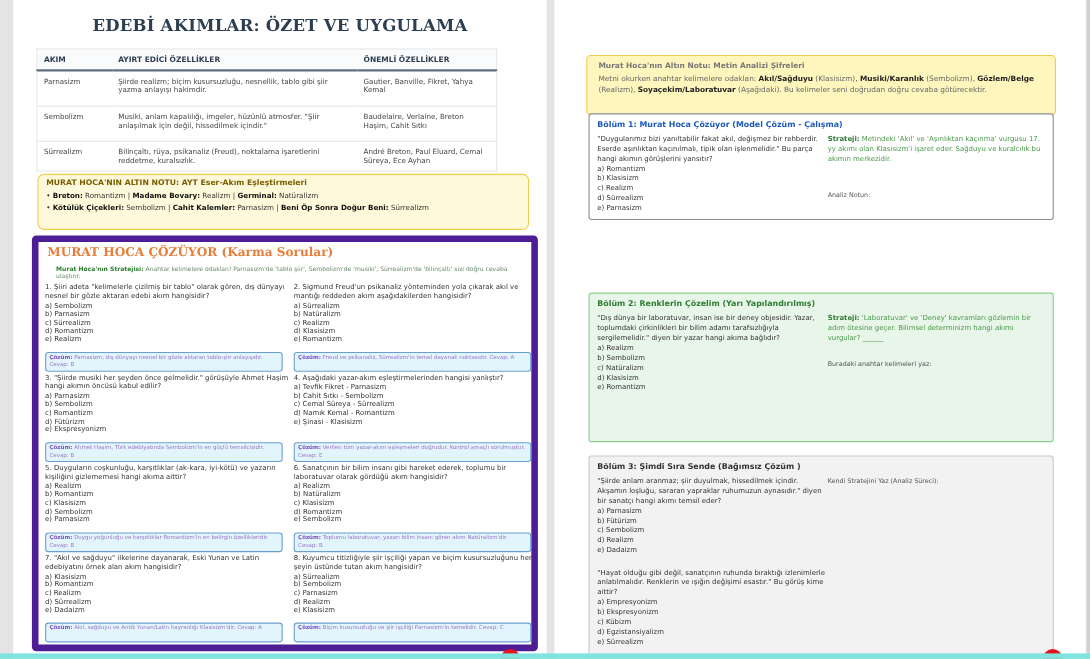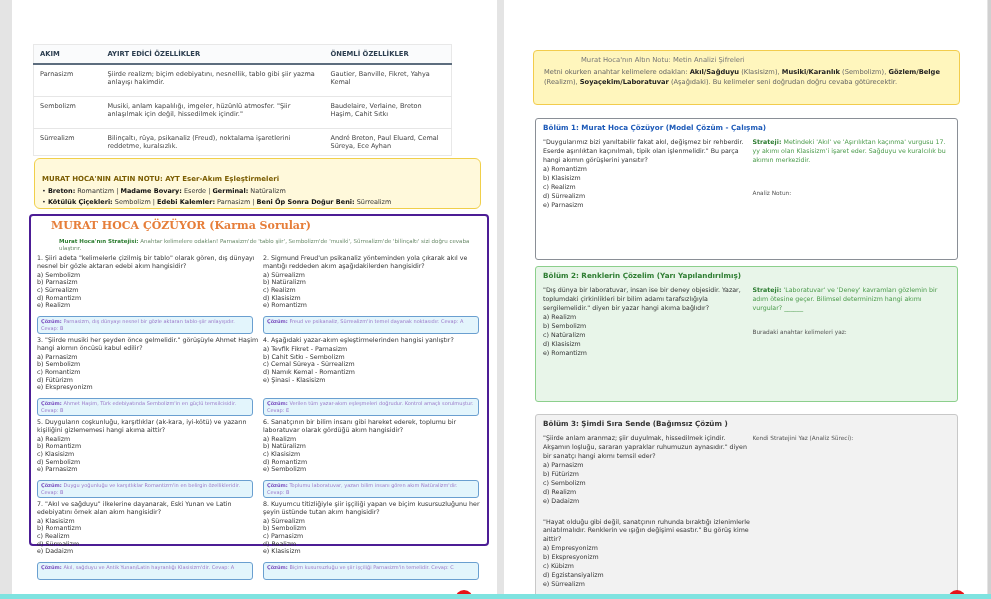--- a/index.html
+++ b/index.html
@@ -18,49 +18,49 @@
   .summary th { text-align: left; font-weight: bold; font-size: 6.8px; color: #2c3e50; padding: 5px 6px;
     border-bottom: 2px solid #5d6d7e; background: #fafbfc; }
   .summary td { padding: 5px 6px; vertical-align: top; border-bottom: 1px solid #e6e6e6; color: #444; line-height: 1.3; }
   .summary tr.r1 td { height: 32px; }
   .summary tr.r2 td { height: 32px; }
   .summary tr.r3 td { height: 22px; border-bottom: none; }
   .summary .c1 { width: 68px; }
   .summary .c2 { width: 223px; }
 
   .gold-l { position: absolute; top: 158px; left: 22px; width: 447px; height: 51px;
-    background: #fff9db; border: 1.5px solid #f0cf4a; border-radius: 6px; padding: 16px 7px; font-size: 6.5px; }
+    background: #fff9db; border: 1.5px solid #f0cf4a; border-radius: 6px; padding: 3px 7px; font-size: 6.5px; }
   .gold-l .gh { font-weight: bold; color: #7a5c00; font-size: 7px; margin-bottom: 4px; }
   .gold-l .gl { color: #333; margin-bottom: 3px; }
   .gold-l b { color: #111; }
 
-  .karma { position: absolute; top: 214px; left: 17px; width: 460px; height: 332px;
-    border: 2px solid #4c1d95; border-radius: 4px; padding: 3px 20px; background: #fff; }
+  .karma { position: absolute; top: 214px; left: 17px; width: 460px; height: 378px;
+    border: 6px solid #4c1d95; border-radius: 4px; padding: 3px 8px; background: #fff; }
   .karma-title { font-family: "DejaVu Serif", serif; font-weight: bold; color: #e67e3a; font-size: 11px; }
   .karma-strat { font-size: 5.5px; color: #6b8b6b; margin: 6px 0 0 8px; line-height: 1.35; width: 420px; }
   .karma-strat b { color: #2e7d32; }
   .qgrid { position: absolute; top: 38px; left: 6px; width: 448px; display: grid;
     grid-template-columns: 222px 222px; column-gap: 4px; row-gap: 0; }
   .q { height: 82px; font-size: 6.3px; line-height: 1.25; color: #333; position: relative; }
   .q .qt { margin-bottom: 1px; }
   .q .opt { line-height: 1.22; }
   .sol { position: absolute; left: 0; right: 6px; bottom: 2px; height: 18px; background: #e3f5fc;
     border: 1px solid #6a9fd0; border-radius: 3px; padding: 1px 3px; font-size: 5px; color: #9a78c8; line-height: 1.3; }
   .sol b { color: #7b4fbf; }
 
   
   .r-title { position: absolute; top: 20px; left: 0; width: 483px; text-align: center;
     font-weight: bold; font-size: 13.5px; color: #2c3e50; }
   .gold-r { position: absolute; top: 50px; left: 29px; width: 427px; height: 55px; background: #fff6bd;
     border: 1.5px solid #f2cc4c; border-radius: 4px; padding: 4px 10px; font-size: 6.7px; color: #666; line-height: 1.5; }
-  .gold-r .gh { font-weight: normal; color: #777; font-size: 6.8px; margin-bottom: 2px; margin-left: 37px; }
+  .gold-r .gh { font-weight: bold; color: #777; font-size: 6.8px; margin-bottom: 2px; }
   .gold-r b { color: #222; }
 
   .sec { position: absolute; left: 31px; width: 423px; border-radius: 3px; padding: 4px 7px; }
-  .sec1 { top: 118px; height: 142px; border: 1px solid #8a8f96; background: #fff; }
+  .sec1 { top: 103px; height: 97px; border: 1px solid #8a8f96; background: #fff; }
   .sec2 { top: 266px; height: 136px; border: 1px solid #8ccf8c; background: #e8f5e9; }
   .sec3 { top: 414px; height: 190px; border: 1px solid #c8c8c8; background: #f2f2f2; }
   .sec-h { font-weight: bold; font-size: 7.2px; margin-bottom: 6px; }
   .sec1 .sec-h { color: #1d5ab8; }
   .sec2 .sec-h { color: #2e7d32; }
   .sec3 .sec-h { color: #333; margin-bottom: 6px; }
   .cols { display: flex; }
   .cl { width: 210px; font-size: 6.3px; color: #333; line-height: 1.42; }
   .cr { width: 200px; margin-left: 2px; font-size: 6.3px; line-height: 1.42; }
   .strat { color: #4a9a4a; }
@@ -73,58 +73,59 @@
   .scroll-right { position: absolute; left: 988px; top: 0; width: 3px; height: 599px; background: #d0d0d0; }
   .bottom-bar { position: absolute; left: 0; bottom: 0; width: 991px; height: 5px; background: #7fe3e0; }
   .dot { position: absolute; width: 18px; height: 18px; border-radius: 50%; background: #e5141a; }
   .dot-l { left: 455px; top: 590px; }
   .dot-r { left: 948px; top: 590px; }
 </style>
 </head>
 <body>
 
 <div class="page" id="page-left">
+  <div class="l-title">EDEBİ AKIMLAR: ÖZET VE UYGULAMA</div>
 
   <table class="summary">
     <thead>
       <tr>
         <th class="c1">AKIM</th>
         <th class="c2">AYIRT EDİCİ ÖZELLİKLER</th>
         <th>ÖNEMLİ ÖZELLİKLER</th>
       </tr>
     </thead>
     <tbody>
       <tr class="r1">
         <td>Parnasizm</td>
-        <td>Şiirde realizm; biçim edebiyatını, nesnellik, tablo gibi şiir yazma anlayışı hakimdir.</td>
+        <td>Şiirde realizm; biçim kusursuzluğu, nesnellik, tablo gibi şiir yazma anlayışı hakimdir.</td>
         <td>Gautier, Banville, Fikret, Yahya Kemal</td>
       </tr>
       <tr class="r2">
         <td>Sembolizm</td>
         <td>Musiki, anlam kapalılığı, imgeler, hüzünlü atmosfer. "Şiir anlaşılmak için değil, hissedilmek içindir."</td>
         <td>Baudelaire, Verlaine, Breton Haşim, Cahit Sıtkı</td>
       </tr>
       <tr class="r3">
         <td>Sürrealizm</td>
         <td>Bilinçaltı, rüya, psikanaliz (Freud), noktalama işaretlerini reddetme, kuralsızlık.</td>
         <td>André Breton, Paul Eluard, Cemal Süreya, Ece Ayhan</td>
       </tr>
     </tbody>
   </table>
 
   <div class="gold-l">
     <div class="gh">MURAT HOCA'NIN ALTIN NOTU: AYT Eser-Akım Eşleştirmeleri</div>
     <div class="gl">
       • <b>Breton:</b> <span>Romantizm</span> |
-      <b>Madame Bovary:</b> <span>Eserde</span> |
+      <b>Madame Bovary:</b> <span>Realizm</span> |
       <b>Germinal:</b> <span>Natüralizm</span>
     </div>
     <div class="gl">
       • <b>Kötülük Çiçekleri:</b> <span>Sembolizm</span> |
-      <b>Edebi Kalemler:</b> <span>Parnasizm</span> |
+      <b>Cahit Kalemler:</b> <span>Parnasizm</span> |
       <b>Beni Öp Sonra Doğur Beni:</b> <span>Sürrealizm</span>
     </div>
   </div>
 
   <div class="karma">
     <div class="karma-title">MURAT HOCA ÇÖZÜYOR (Karma Sorular)</div>
     <div class="karma-strat">
       <b>Murat Hoca'nın Stratejisi:</b>
       <span>Anahtar kelimelere odaklan! Parnasizm'de 'tablo şiir', Sembolizm'de 'musiki', Sürrealizm'de 'bilinçaltı' sizi doğru cevaba ulaştırır.</span>
     </div>

